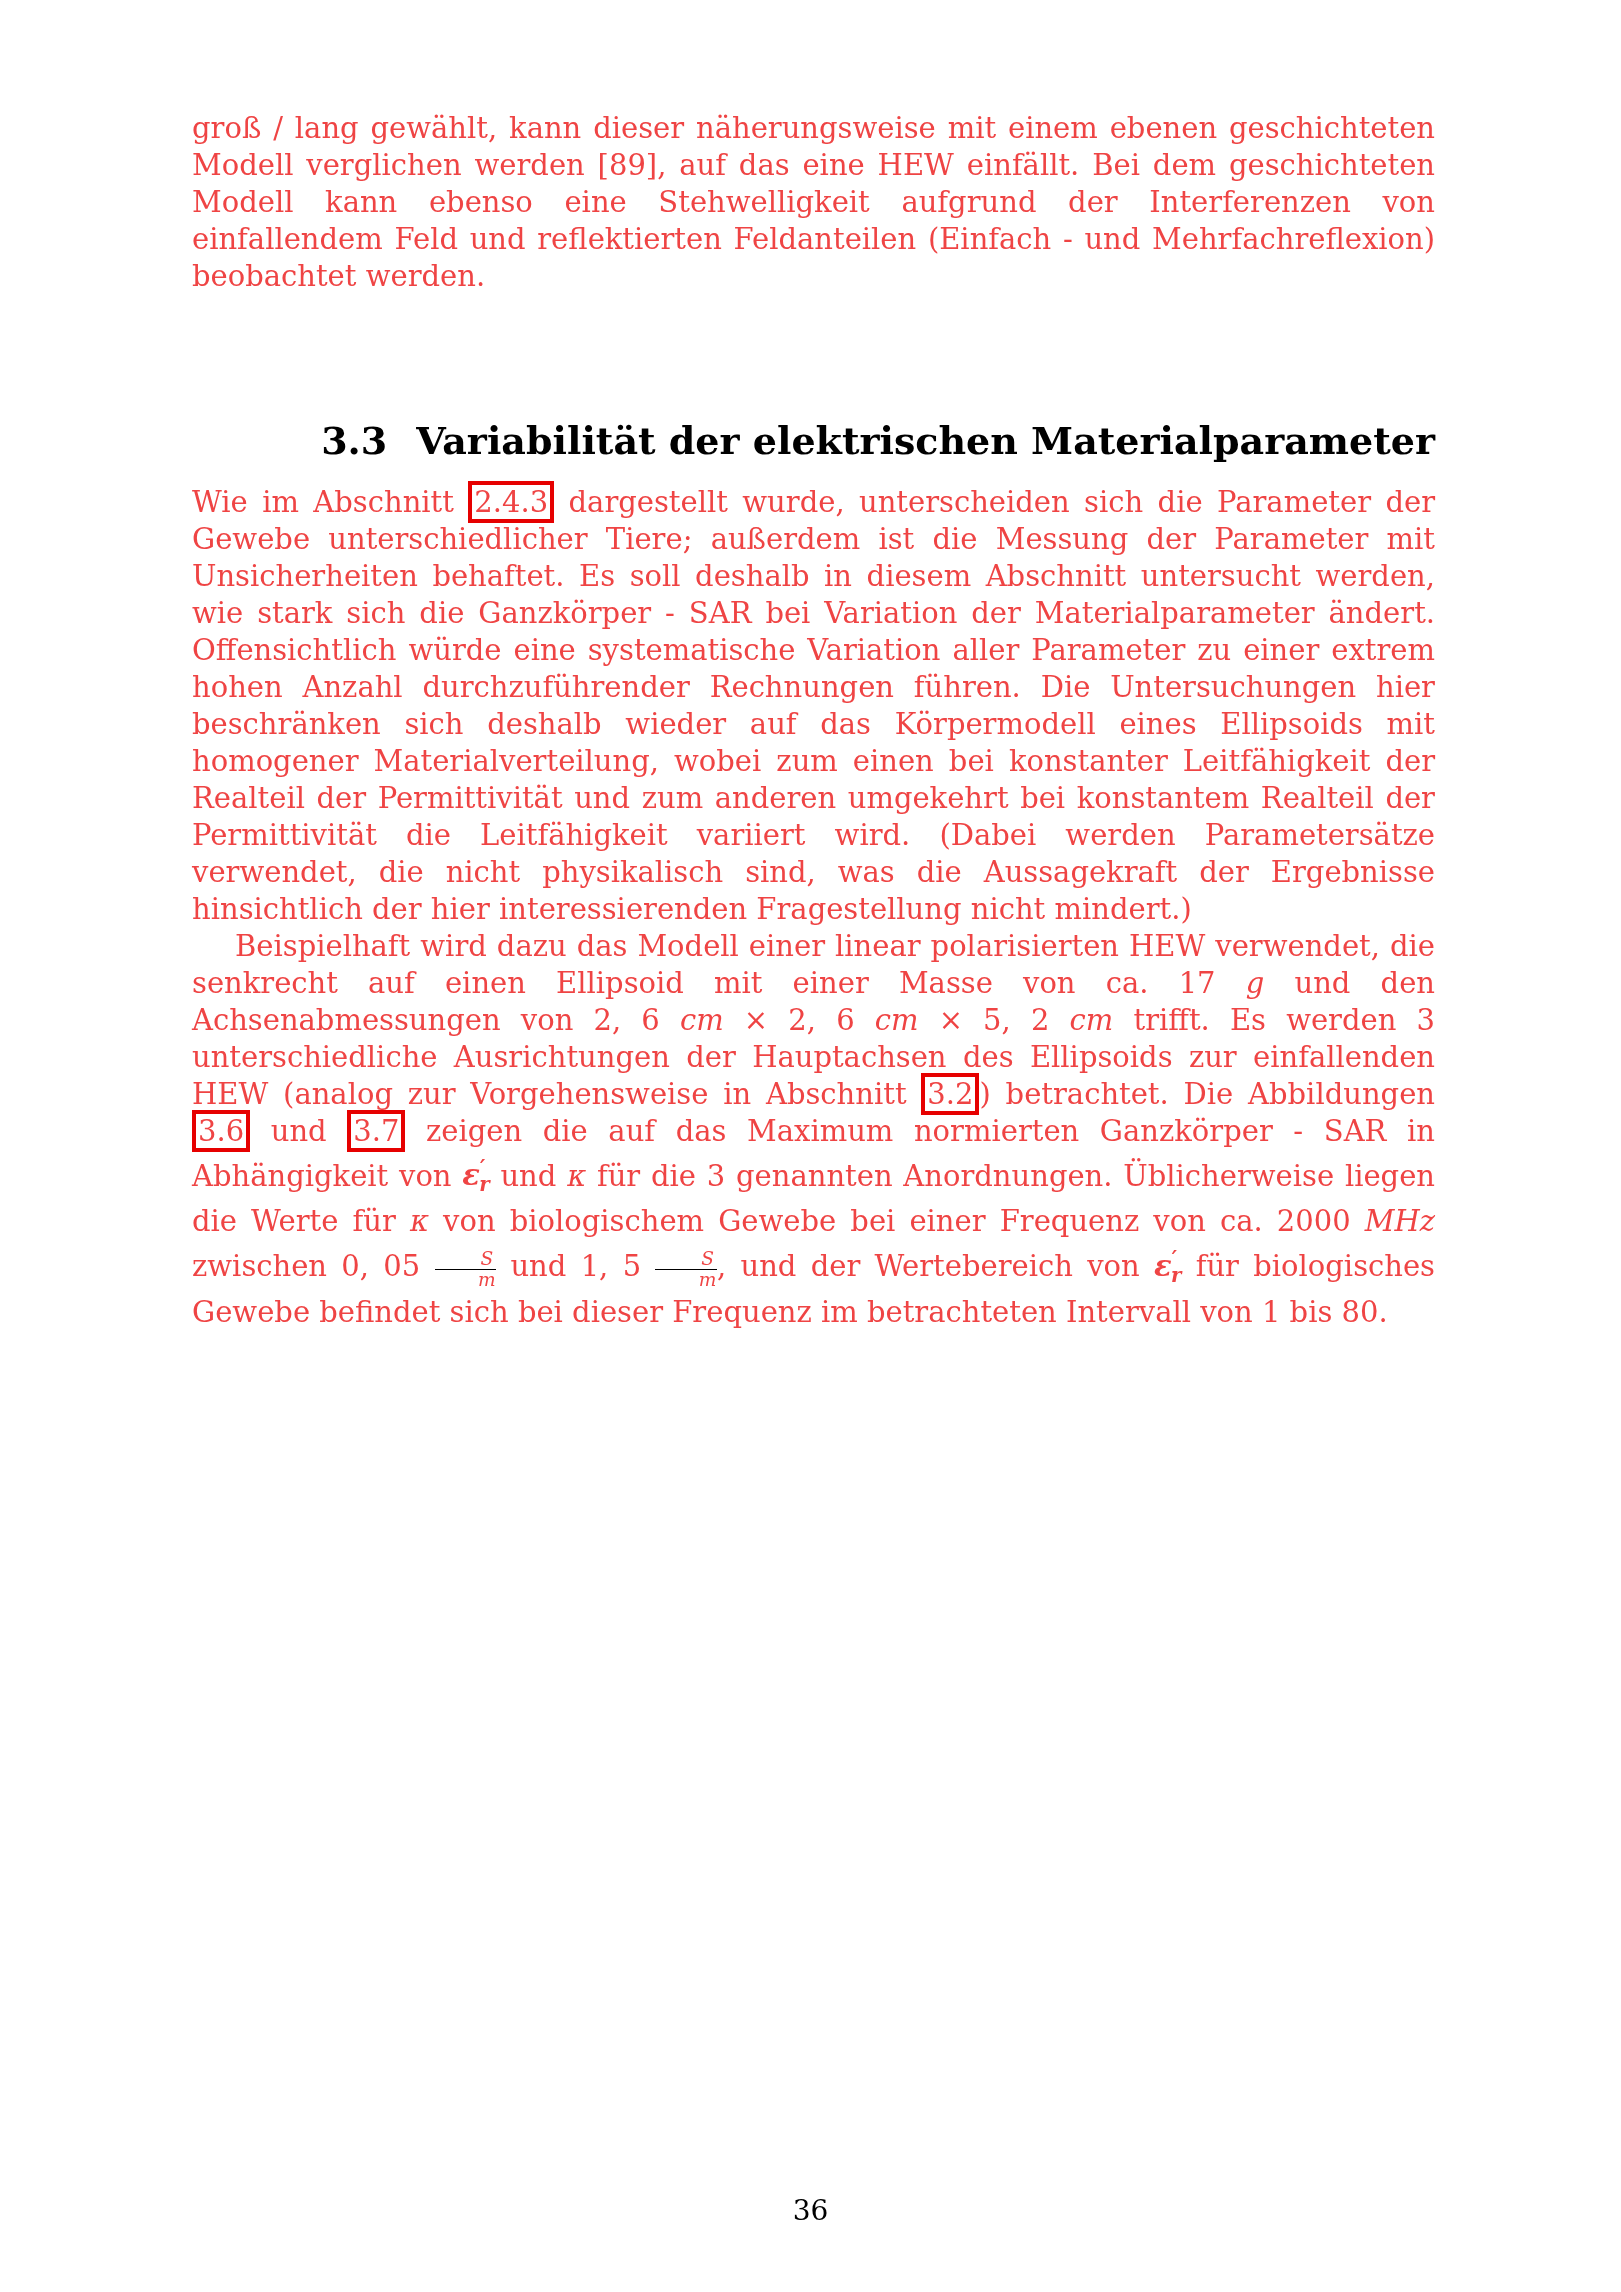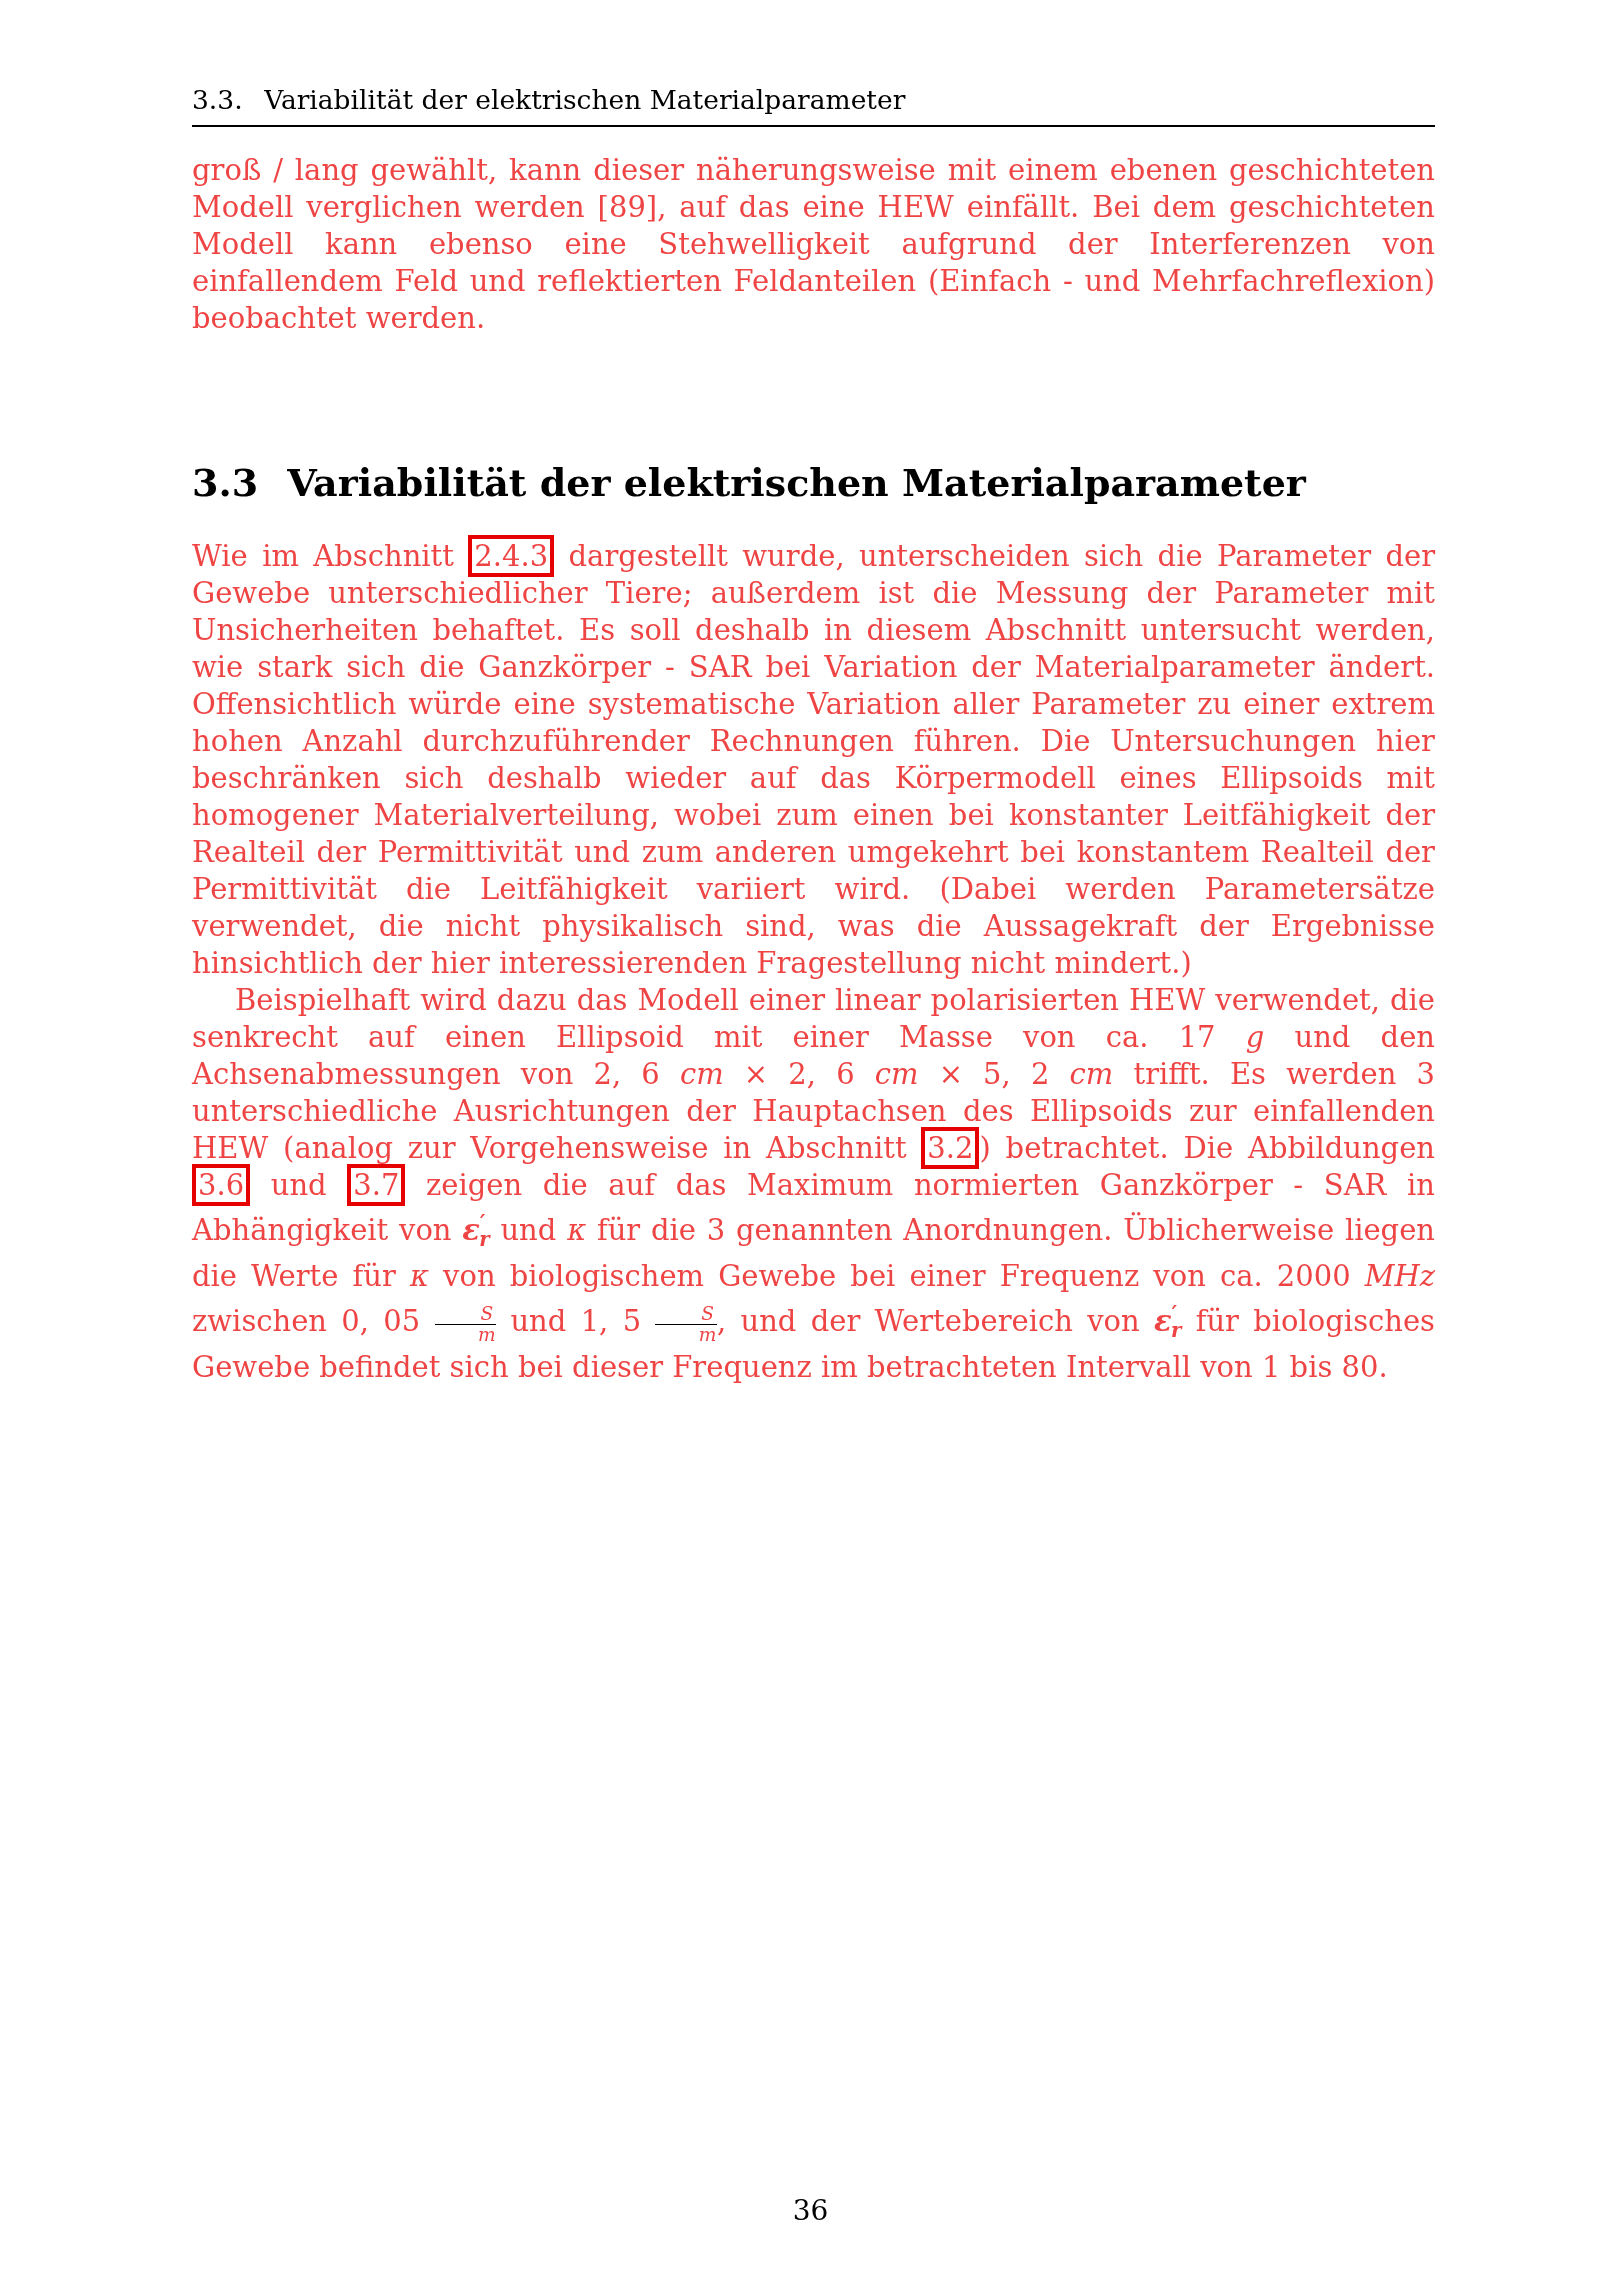--- a/index.html
+++ b/index.html
@@ -28,24 +28,25 @@
   .rh-no { margin-right: 21.6px; }
   .para {
     font-size: 29px;
     line-height: 37px;
     text-align: justify;
     color: #ef4444;
   }
   .p1 { margin-top: 25.5px; }
   .section-heading {
     margin-top: 125px;
-    margin-bottom: 35px;
+    margin-bottom: 23px;
     font-size: 38px;
     line-height: 41px;
     font-weight: bold;
+    text-align: right;
   }
   .sh-no { margin-right: 29px; }
   .indent { text-indent: 43px; }
   .ref-box {
     border: 4px solid #0369a1;
     padding: 0 2px;
     cursor: pointer;
   }
   .math-var { font-style: italic; }
   .scripted { font-style: italic; white-space: nowrap; font-weight: bold; }
@@ -74,23 +75,20 @@
     text-align: center;
     font-size: 28px;
   }
 </style>
 </head>
 <body>
 
 <div class="page">
   <div class="content">
 
-    <div class="running-header">
-      <span class="rh-no">3.3.</span><span class="rh-title">Variabilität der elektrischen Materialparameter</span>
-    </div>
 
     <p class="para p1"><span class="run">groß / lang gewählt, kann dieser näherungsweise mit einem ebenen geschichteten Modell verglichen werden [89], auf das eine HEW einfällt. Bei dem geschichteten Modell kann ebenso eine Stehwelligkeit aufgrund der Interferenzen von einfallendem Feld und reflektierten Feldanteilen (Einfach - und Mehrfachreflexion) beobachtet werden.</span></p>
 
     <h2 class="section-heading">
       <span class="sh-no">3.3</span><span>Variabilität der elektrischen Materialparameter</span>
     </h2>
 
     <p class="para"><span class="run">Wie im Abschnitt </span><span class="ref-box" style="border-color: rgb(230, 0, 0);">2.4.3</span><span class="run"> dargestellt wurde, unterscheiden sich die Parameter der Gewebe unterschiedlicher Tiere; außerdem ist die Messung der Parameter mit Unsicherheiten behaftet. Es soll deshalb in diesem Abschnitt untersucht werden, wie stark sich die Ganzkörper - SAR bei Variation der Materialparameter ändert. Offensichtlich würde eine systematische Variation aller Parameter zu einer extrem hohen Anzahl durchzuführender Rechnungen führen. Die Untersuchungen hier beschränken sich deshalb wieder auf das Körpermodell eines Ellipsoids mit homogener Materialverteilung, wobei zum einen bei konstanter Leitfähigkeit der Realteil der Permittivität und zum anderen umgekehrt bei konstantem Realteil der Permittivität die Leitfähigkeit variiert wird. (Dabei werden Parametersätze verwendet, die nicht physikalisch sind, was die Aussagekraft der Ergebnisse hinsichtlich der hier interessierenden Fragestellung nicht mindert.)</span></p>
 
     <p class="para indent"><span class="run">Beispielhaft wird dazu das Modell einer linear polarisierten HEW verwendet, die senkrecht auf einen Ellipsoid mit einer Masse von ca. 17 </span><span class="math-var">g</span><span class="run"> und den Achsenabmessungen von 2, 6 </span><span class="math-var">cm</span><span class="run"> × 2, 6 </span><span class="math-var">cm</span><span class="run"> × 5, 2 </span><span class="math-var">cm</span><span class="run"> trifft. Es werden 3 unterschiedliche Ausrichtungen der Hauptachsen des Ellipsoids zur einfallenden HEW (analog zur Vorgehensweise in Abschnitt </span><span class="ref-box" style="border-color: rgb(230, 0, 0);">3.2</span><span class="run">) betrachtet. Die Abbildungen </span><span class="ref-box" style="border-color: rgb(230, 0, 0);">3.6</span><span class="run"> und </span><span class="ref-box" style="border-color: rgb(230, 0, 0);">3.7</span><span class="run"> zeigen die auf das Maximum normierten Ganzkörper - SAR in Abhängigkeit von </span><span class="scripted"><span class="m-base">ε</span><span class="m-sup">′</span><span class="m-sub">r</span></span><span class="run"> und </span><span class="math-var">κ</span><span class="run"> für die 3 genannten Anordnungen. Üblicherweise liegen die Werte für </span><span class="math-var">κ</span><span class="run"> von biologischem Gewebe bei einer Frequenz von ca. 2000 </span><span class="math-var">MHz</span><span class="run"> zwischen 0, 05 </span><span class="frac"><span class="num">S</span><span class="den">m</span></span><span class="run"> und 1, 5 </span><span class="frac"><span class="num">S</span><span class="den">m</span></span><span class="run">, und der Wertebereich von </span><span class="scripted"><span class="m-base">ε</span><span class="m-sup">′</span><span class="m-sub">r</span></span><span class="run"> für biologisches Gewebe befindet sich bei dieser Frequenz im betrachteten Intervall von 1 bis 80.</span></p>

